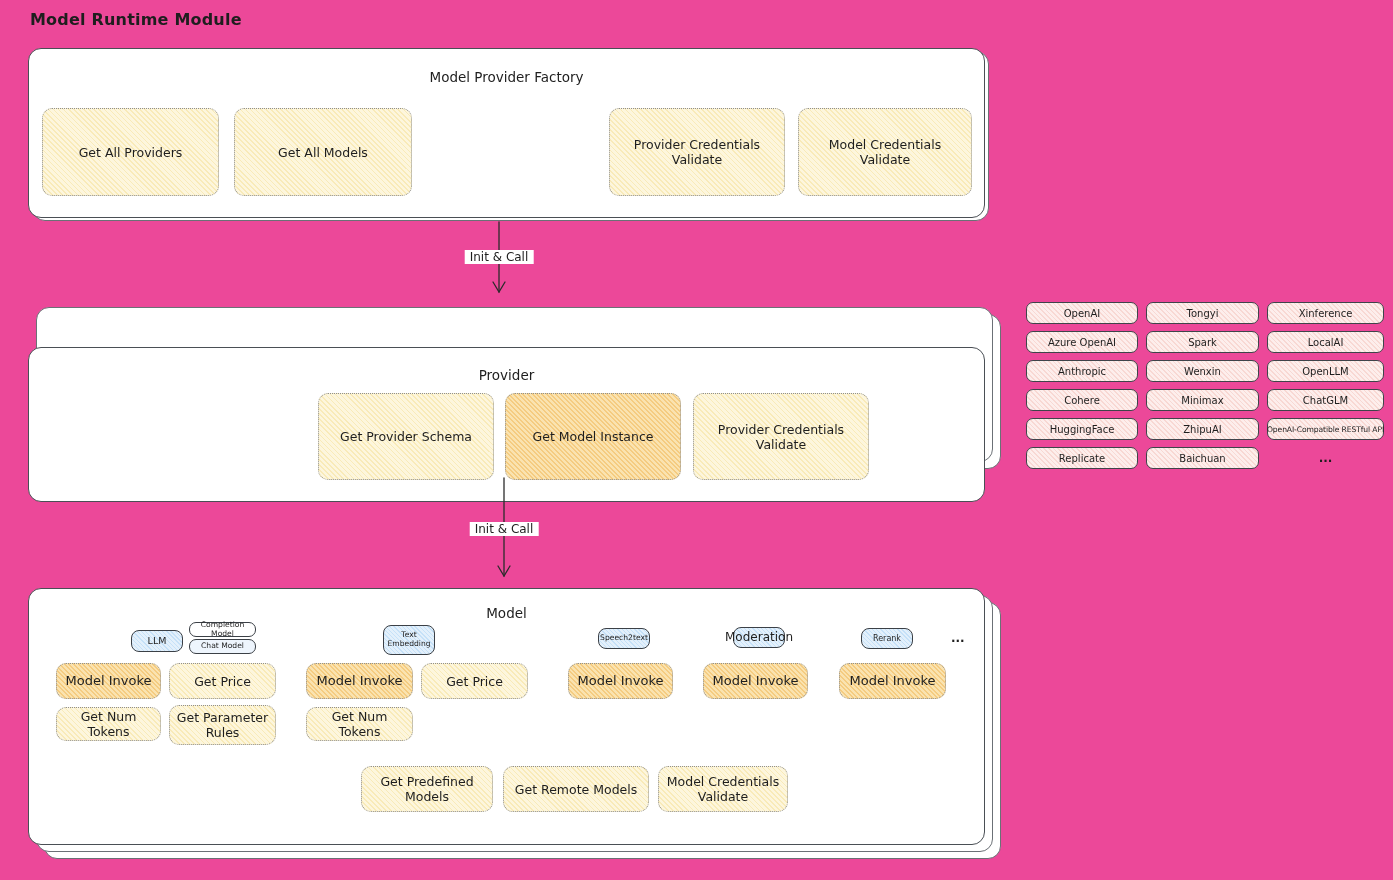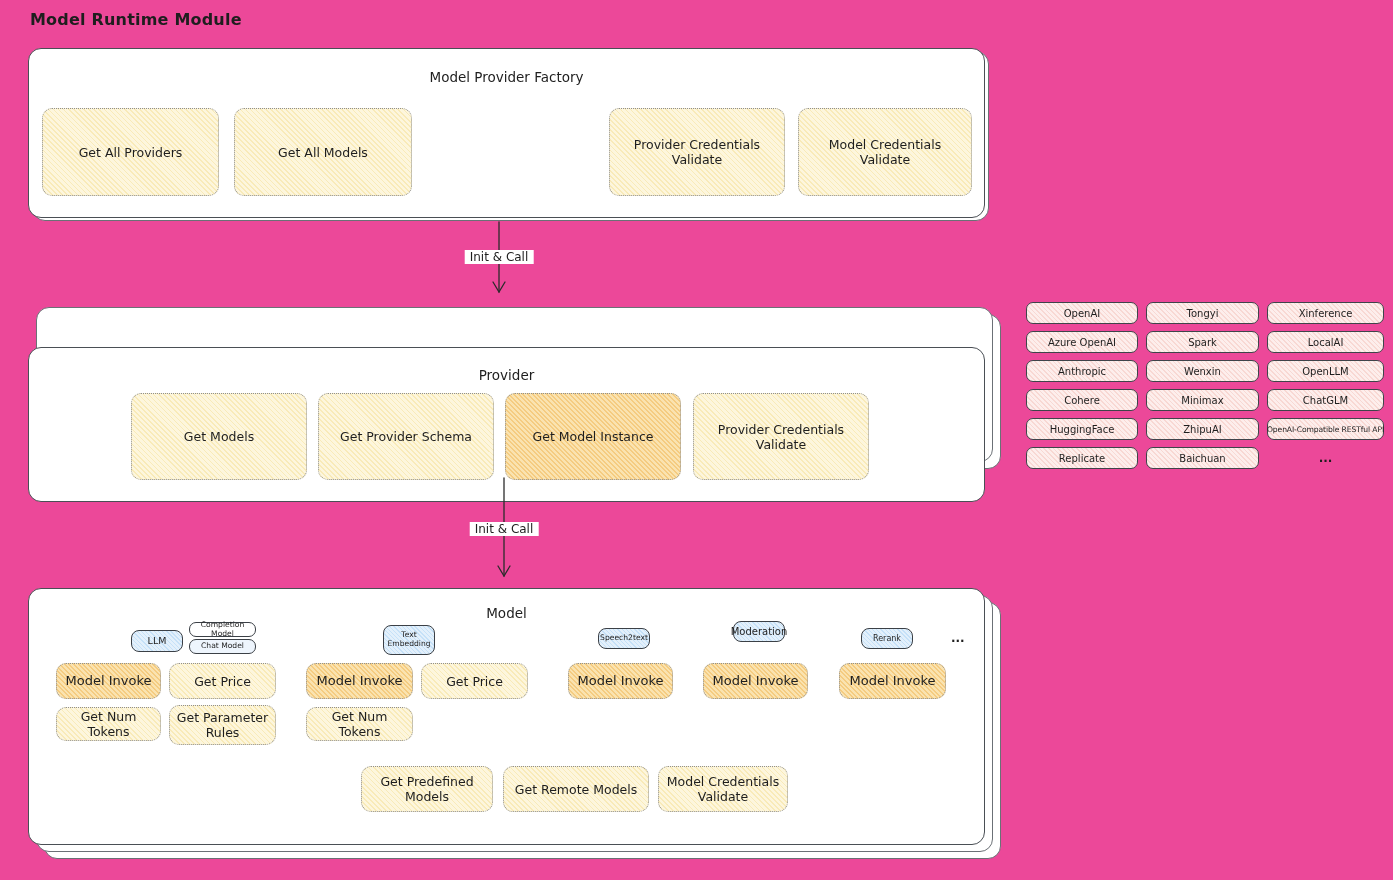--- a/index.html
+++ b/index.html
@@ -102,21 +102,20 @@
   <svg class="arrow" style="left:491px; top:221px;" width="16" height="78">
     <path d="M8 1 V71"></path>
     <path d="M2 61 L8 71 L14 61"></path>
   </svg>
   <div class="arrow-label" style="left:499px; top:250px;">Init &amp; Call</div>
 
   <div class="panel-shadow" style="left:44px; top:314px; width:957px; height:155px;"></div>
   <div class="panel-shadow" style="left:36px; top:307px; width:957px; height:155px;"></div>
   <div class="panel" style="left:28px; top:300px; width:957px; height:155px;margin-top:47px;">
     <div class="panel-title" style="top:19px;">Provider</div>
-    <div class="op h-yellow" style="left:102px; top:45px; width:176px; height:87px;">Get Models</div>
     <div class="op h-yellow" style="left:289px; top:45px; width:176px; height:87px;">Get Provider Schema</div>
     <div class="op h-orange" style="left:476px; top:45px; width:176px; height:87px;">Get Model Instance</div>
     <div class="op h-yellow" style="left:664px; top:45px; width:176px; height:87px;">Provider Credentials Validate</div>
   </div>
 
   <div class="chips-grid">
     <div class="chip h-pink">OpenAI</div>
     <div class="chip h-pink">Tongyi</div>
     <div class="chip h-pink">Xinference</div>
     <div class="chip h-pink">Azure OpenAI</div>
@@ -145,21 +144,21 @@
   <div class="panel-shadow" style="left:44px; top:602px; width:957px; height:257px;"></div>
   <div class="panel-shadow" style="left:36px; top:595px; width:957px; height:257px;"></div>
   <div class="panel" style="left:28px; top:588px; width:957px; height:257px;padding-left:40px;">
     <div class="panel-title" style="top:16px;">Model</div>
 
     <div class="tag h-blue" style="left:102px; top:41px; width:52px; height:22px; font-size:9.5px;">LLM</div>
     <div class="tag tag-white" style="left:160px; top:33px; width:67px; height:15px; font-size:7.6px; border-radius:7px;">Completion Model</div>
     <div class="tag tag-bluelight" style="left:160px; top:50px; width:67px; height:15px; font-size:7.6px; border-radius:7px;">Chat Model</div>
     <div class="tag h-blue" style="left:354px; top:36px; width:52px; height:30px; font-size:7.6px;">Text Embedding</div>
     <div class="tag h-blue" style="left:569px; top:39px; width:52px; height:21px; font-size:7.6px;">Speech2text</div>
-    <div class="tag h-blue" style="left:704px; top:32px; width:52px; height:21px; font-size:10px;">Moderation</div>
+    <div class="tag h-blue" style="left:704px; top:38px; width:52px; height:21px; font-size:12px;">Moderation</div>
     <div class="tag h-blue" style="left:832px; top:39px; width:52px; height:21px; font-size:8px;">Rerank</div>
     <div class="model-more" style="left:922px; top:42px;">...</div>
 
     <div class="op h-orange" style="left:27px; top:74px; width:105px; height:36px; font-size:13px;">Model Invoke</div>
     <div class="op h-yellow" style="left:140px; top:74px; width:107px; height:36px;">Get Price</div>
     <div class="op h-orange" style="left:277px; top:74px; width:107px; height:36px; font-size:13px;">Model Invoke</div>
     <div class="op h-yellow" style="left:392px; top:74px; width:107px; height:36px;">Get Price</div>
     <div class="op h-orange" style="left:539px; top:74px; width:105px; height:36px; font-size:13px;">Model Invoke</div>
     <div class="op h-orange" style="left:674px; top:74px; width:105px; height:36px; font-size:13px;">Model Invoke</div>
     <div class="op h-orange" style="left:810px; top:74px; width:107px; height:36px; font-size:13px;">Model Invoke</div>

